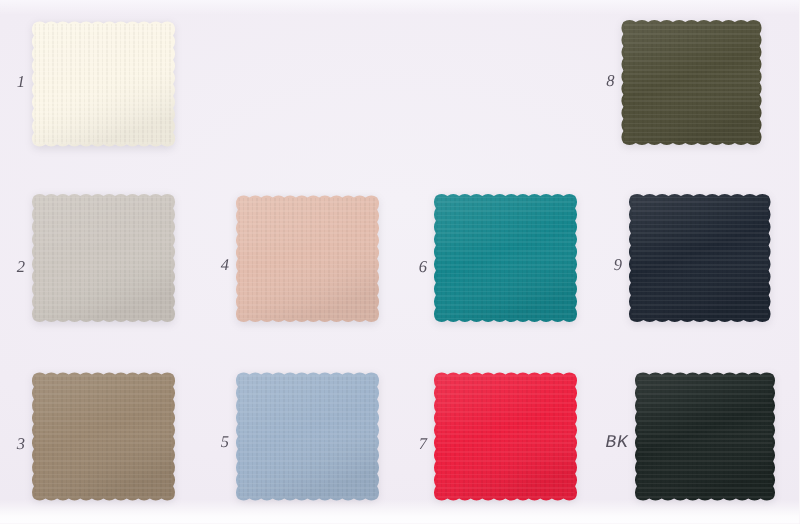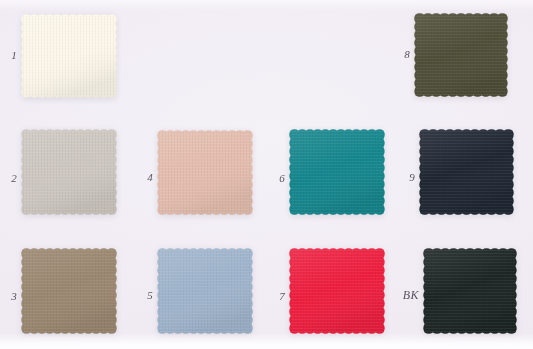--- a/index.html
+++ b/index.html
@@ -66,20 +66,21 @@
     line-height: 11px;
     color: #4a4652;
     letter-spacing: 0.3px;
     white-space: nowrap;
     text-align: right;
     opacity: 0.92;
   }
   .swatch-label.label-bk {
     font-size: 12px;
     letter-spacing: 0.5px;
+    font-family: Liberation Mono, monospace;
   }
 
   
   .weave {
     position: absolute;
     left: 0; top: 0;
     pointer-events: none;
     opacity: 0.10;
     background-image:
       repeating-linear-gradient(0deg, rgba(255,255,255,0.55) 0px, rgba(255,255,255,0.55) 1px, rgba(0,0,0,0) 1px, rgba(0,0,0,0) 3px),

